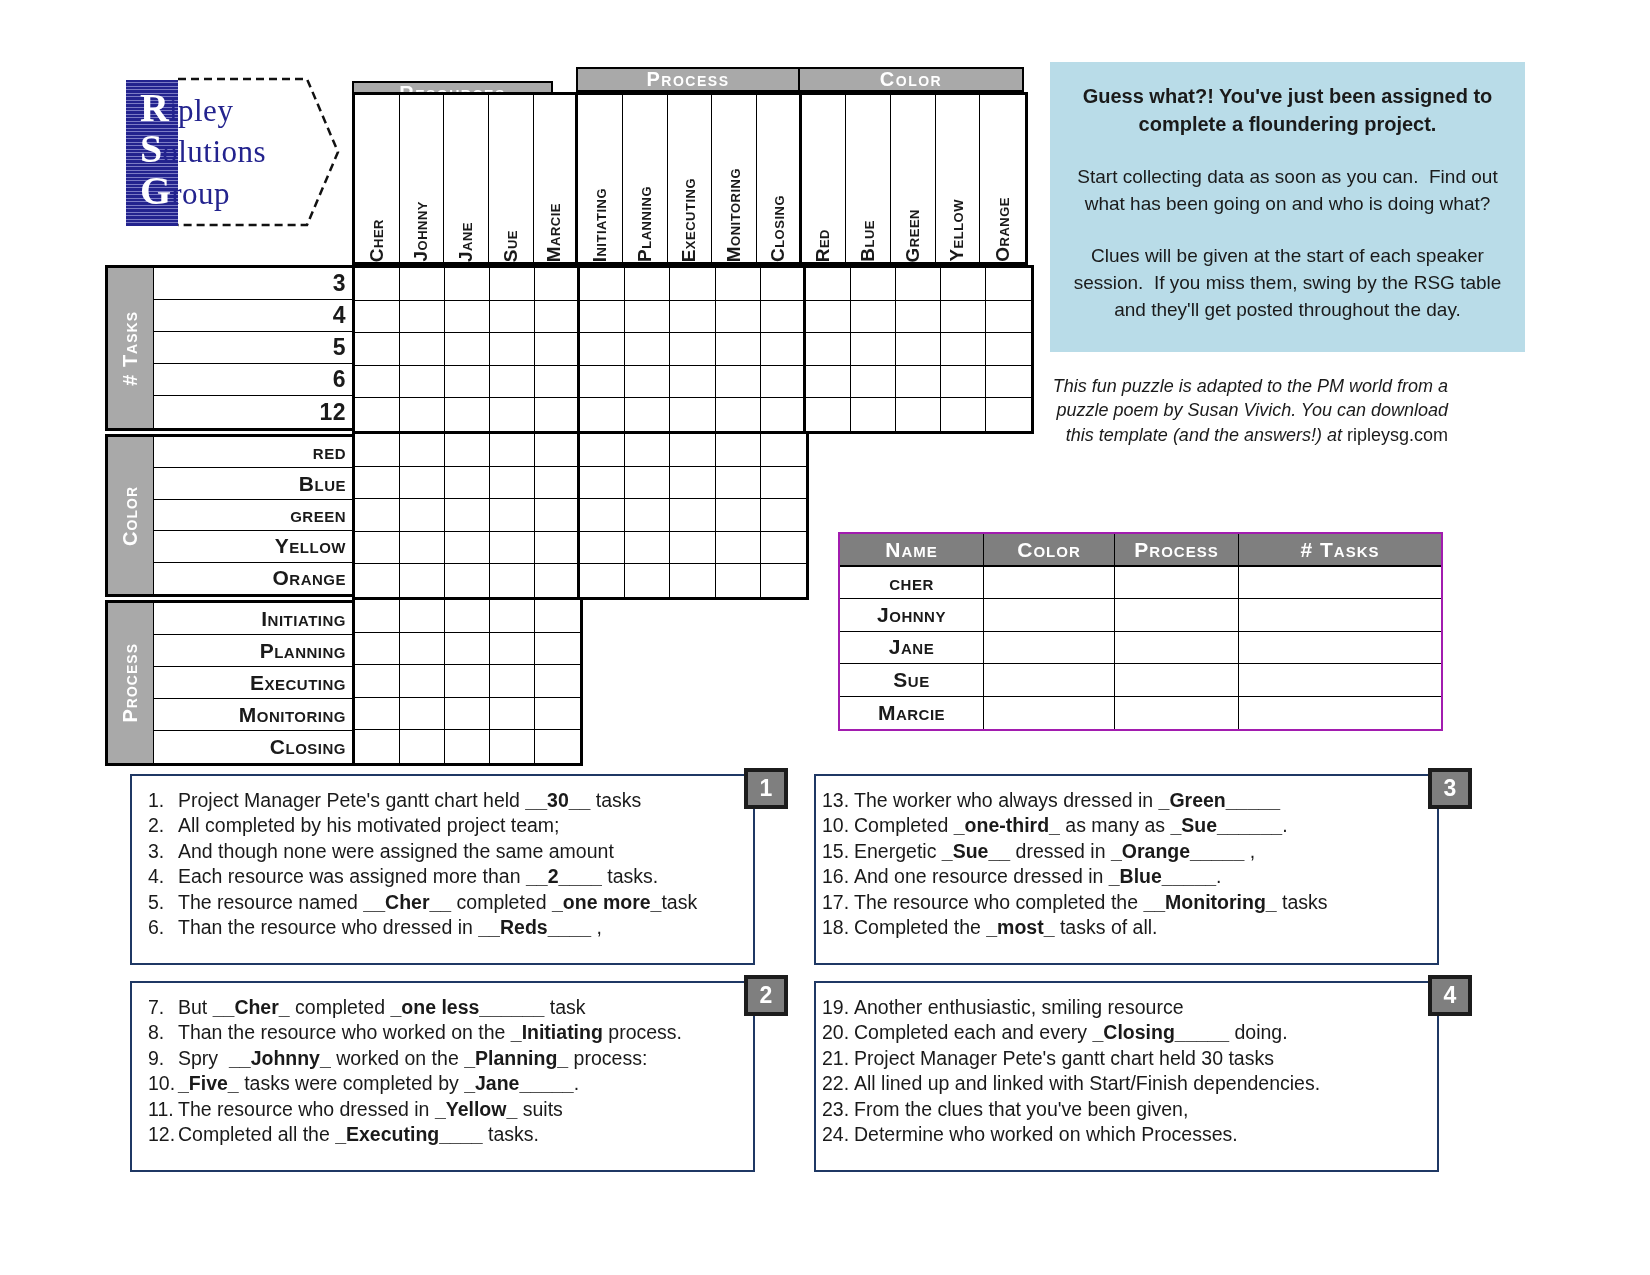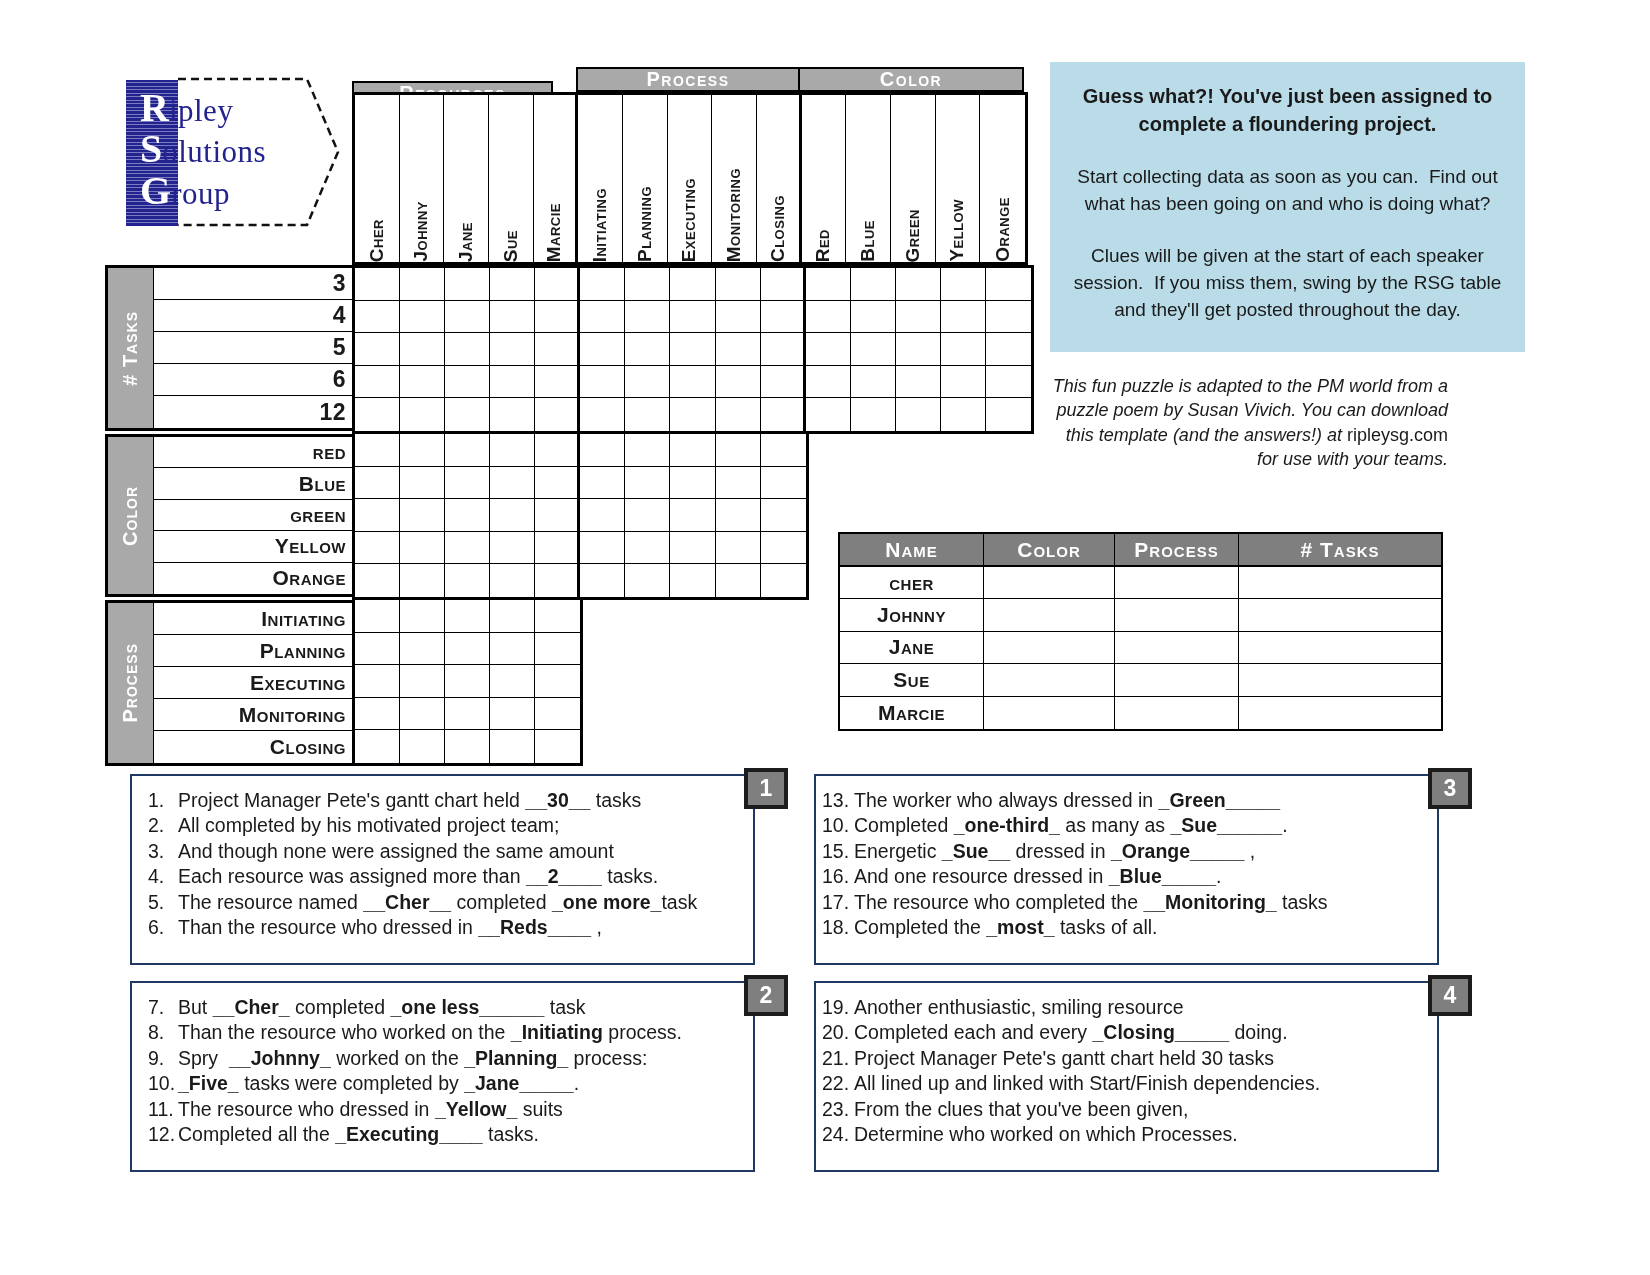--- a/index.html
+++ b/index.html
@@ -43,21 +43,21 @@
   .info{left:1050px;top:62px;width:475px;height:290px;background:#b9dce8;
     padding:20px 22px;text-align:center;}
   .info p{margin:0 0 25px 0;white-space:pre-wrap;font-size:19px;line-height:1.42;}
   .info p.t{font-weight:700;font-size:20px;}
   .info p.n{margin-bottom:0;}
   
   .credit{left:1030px;top:374px;width:418px;text-align:right;font-style:italic;
     font-size:18px;line-height:1.35;}
   .credit .up{font-style:normal;}
   
-  .atable{left:838px;top:532px;width:605px;height:199px;border:2px solid #000000;
+  .atable{left:838px;top:532px;width:605px;height:199px;border:2px solid #a21caf;
     display:grid;grid-template-columns:144px 131px 124px 1fr;grid-template-rows:33px repeat(5,1fr);}
   .ath{background:#7f7f7f;color:#fff;font-weight:700;font-size:21px;letter-spacing:1px;
     display:flex;align-items:center;justify-content:center;
     border-right:1.5px solid #000;border-bottom:2px solid #000;}
   .atd{border-right:1.5px solid #000;border-bottom:1.5px solid #000;
     display:flex;align-items:center;justify-content:center;
     font-size:21px;font-weight:600;letter-spacing:.5px;}
   .lastC{border-right:none !important;}
   .lastR{border-bottom:none !important;}
   
@@ -336,21 +336,20 @@
 <div class="abs info">
   <p class="t sc0">Guess what?! You've just been assigned to complete a floundering project.</p>
   <p>Start collecting data as soon as you can.  Find out what has been going on and who is doing what?</p>
   <p class="n">Clues will be given at the start of each speaker session.  If you miss them, swing by the RSG table and they'll get posted throughout the day.</p>
 </div>
 
 <div class="abs credit" id="credit-root">
     <div><span>This fun puzzle is adapted to the PM world from a</span></div>
     <div><span>puzzle poem by Susan Vivich.  You can download</span></div>
     <div><span>this template (and the answers!) at </span><span class="up">ripleysg.com</span></div>
-    <div><span>for use with your teams.</span></div>
   </div>
 
 <div class="abs atable" id="table-root">
     <div class="ath sc">Name</div>
     <div class="ath sc">Color</div>
     <div class="ath sc">Process</div>
     <div class="ath sc lastC"># Tasks</div>
     <div class="atd sc">cher</div>
     <div class="atd"></div>
     <div class="atd"></div>

